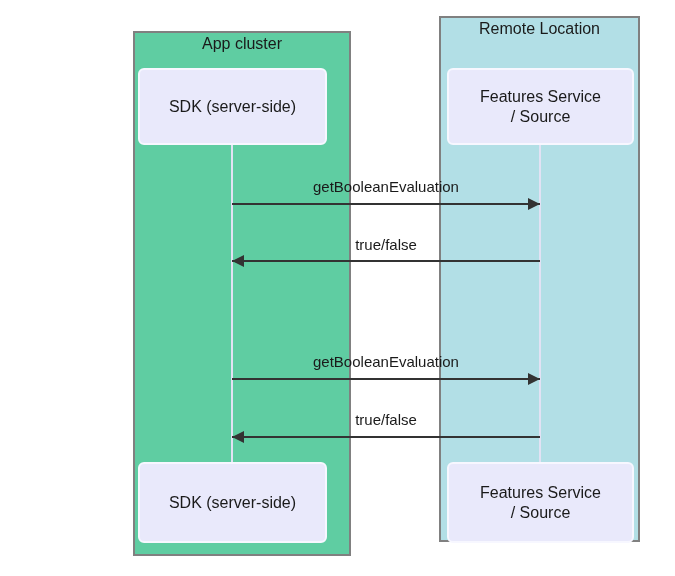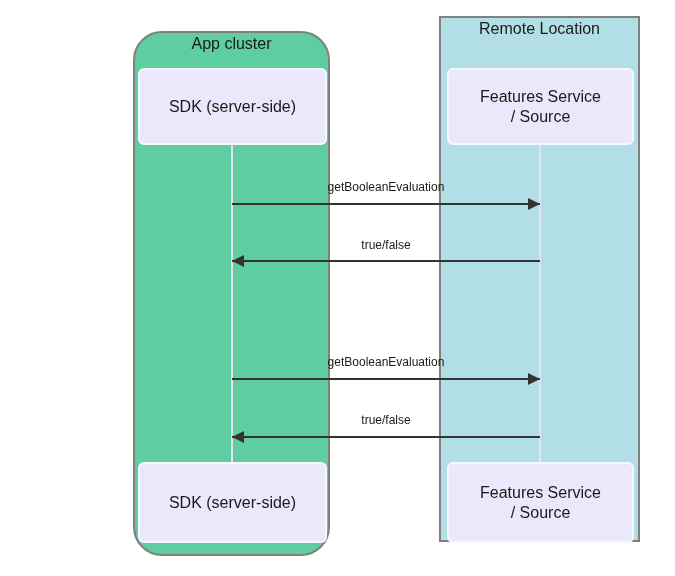--- a/index.html
+++ b/index.html
@@ -13,21 +13,21 @@
     overflow: hidden;
   }
 
   
   .group {
     position: absolute;
     box-sizing: border-box;
     border: 2px solid var(--group-border, #808080);
     z-index: 0;
   }
-  .group-left  { left: 133px; top: 31px; width: 197px; height: 525px; background: var(--group-left-fill, #5fcda2); border-radius: 29px; }
+  .group-left  { left: 133px; top: 31px; width: 218px; height: 525px; background: var(--group-left-fill, #5fcda2); }
   .group-right { left: 439px; top: 16px; width: 201px; height: 526px; background: var(--group-right-fill, #b2dfe6); padding-left: 44px; }
   .group-label {
     position: absolute;
     top: 2px; left: 0; right: 0;
     text-align: center;
     font-size: 16px;
     line-height: 18px;
   }
 
   
@@ -62,21 +62,21 @@
   .actor-tr { left: 447px; top: 68px;  width: 187px; height: 77px; }
   .actor-bl { left: 138px; top: 462px; width: 189px; height: 81px; }
   .actor-br { left: 447px; top: 462px; width: 187px; height: 81px; }
 
   
   .msg-label {
     position: absolute;
     left: 232px;
     width: 308px;
     text-align: center;
-    font-size: 12px;
+    font-size: 15px;
     line-height: 20px;
     z-index: 3;
   }
   .lbl-1 { top: 177px; }
   .lbl-2 { top: 235px; }
   .lbl-3 { top: 352px; }
   .lbl-4 { top: 410px; }
 
   .arrow {
     position: absolute;

